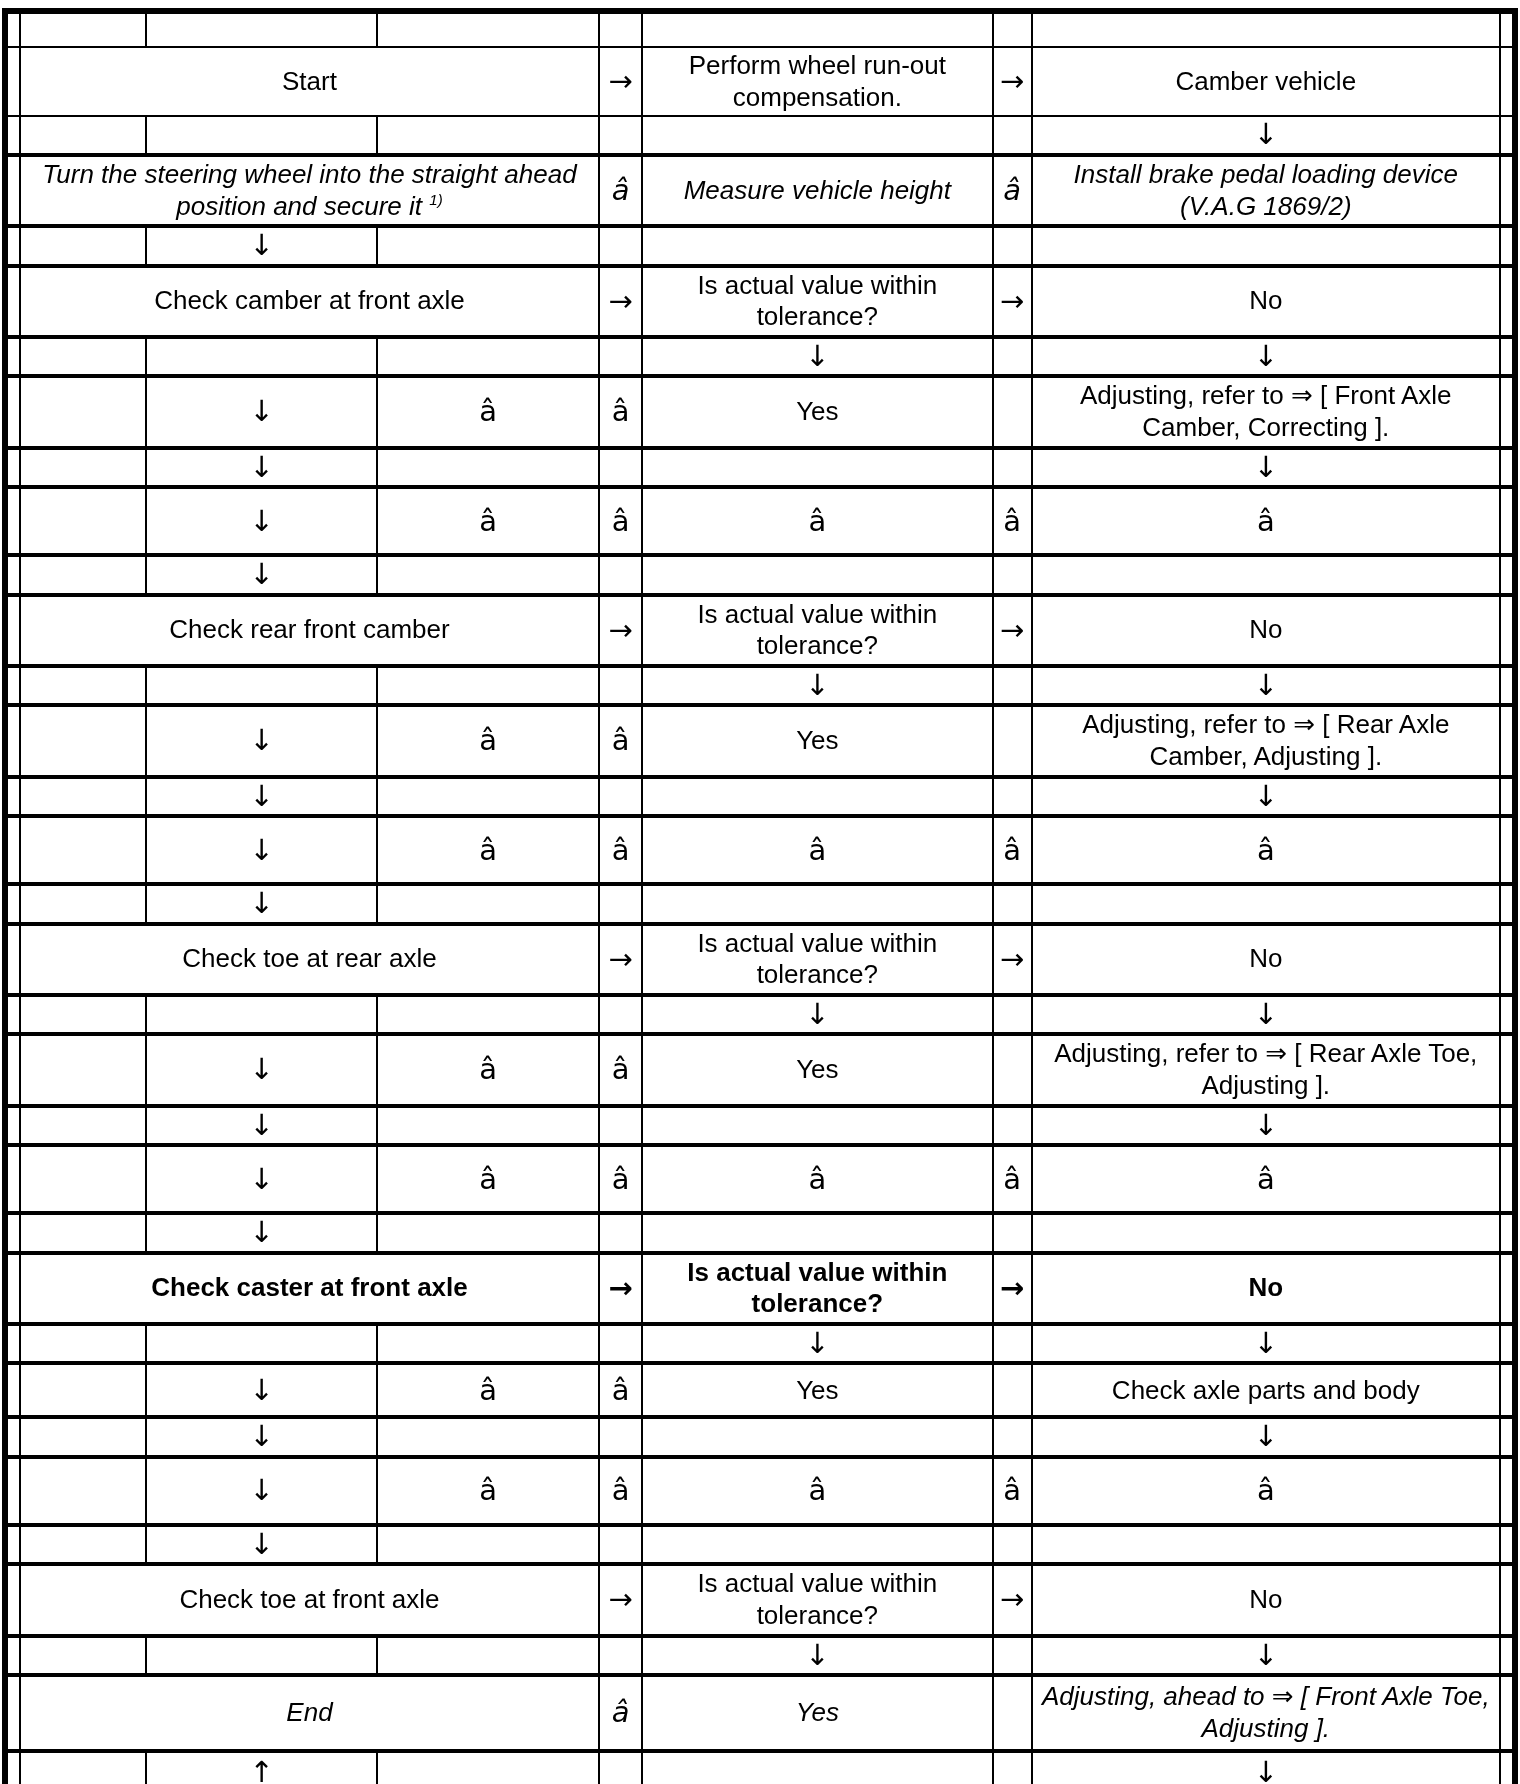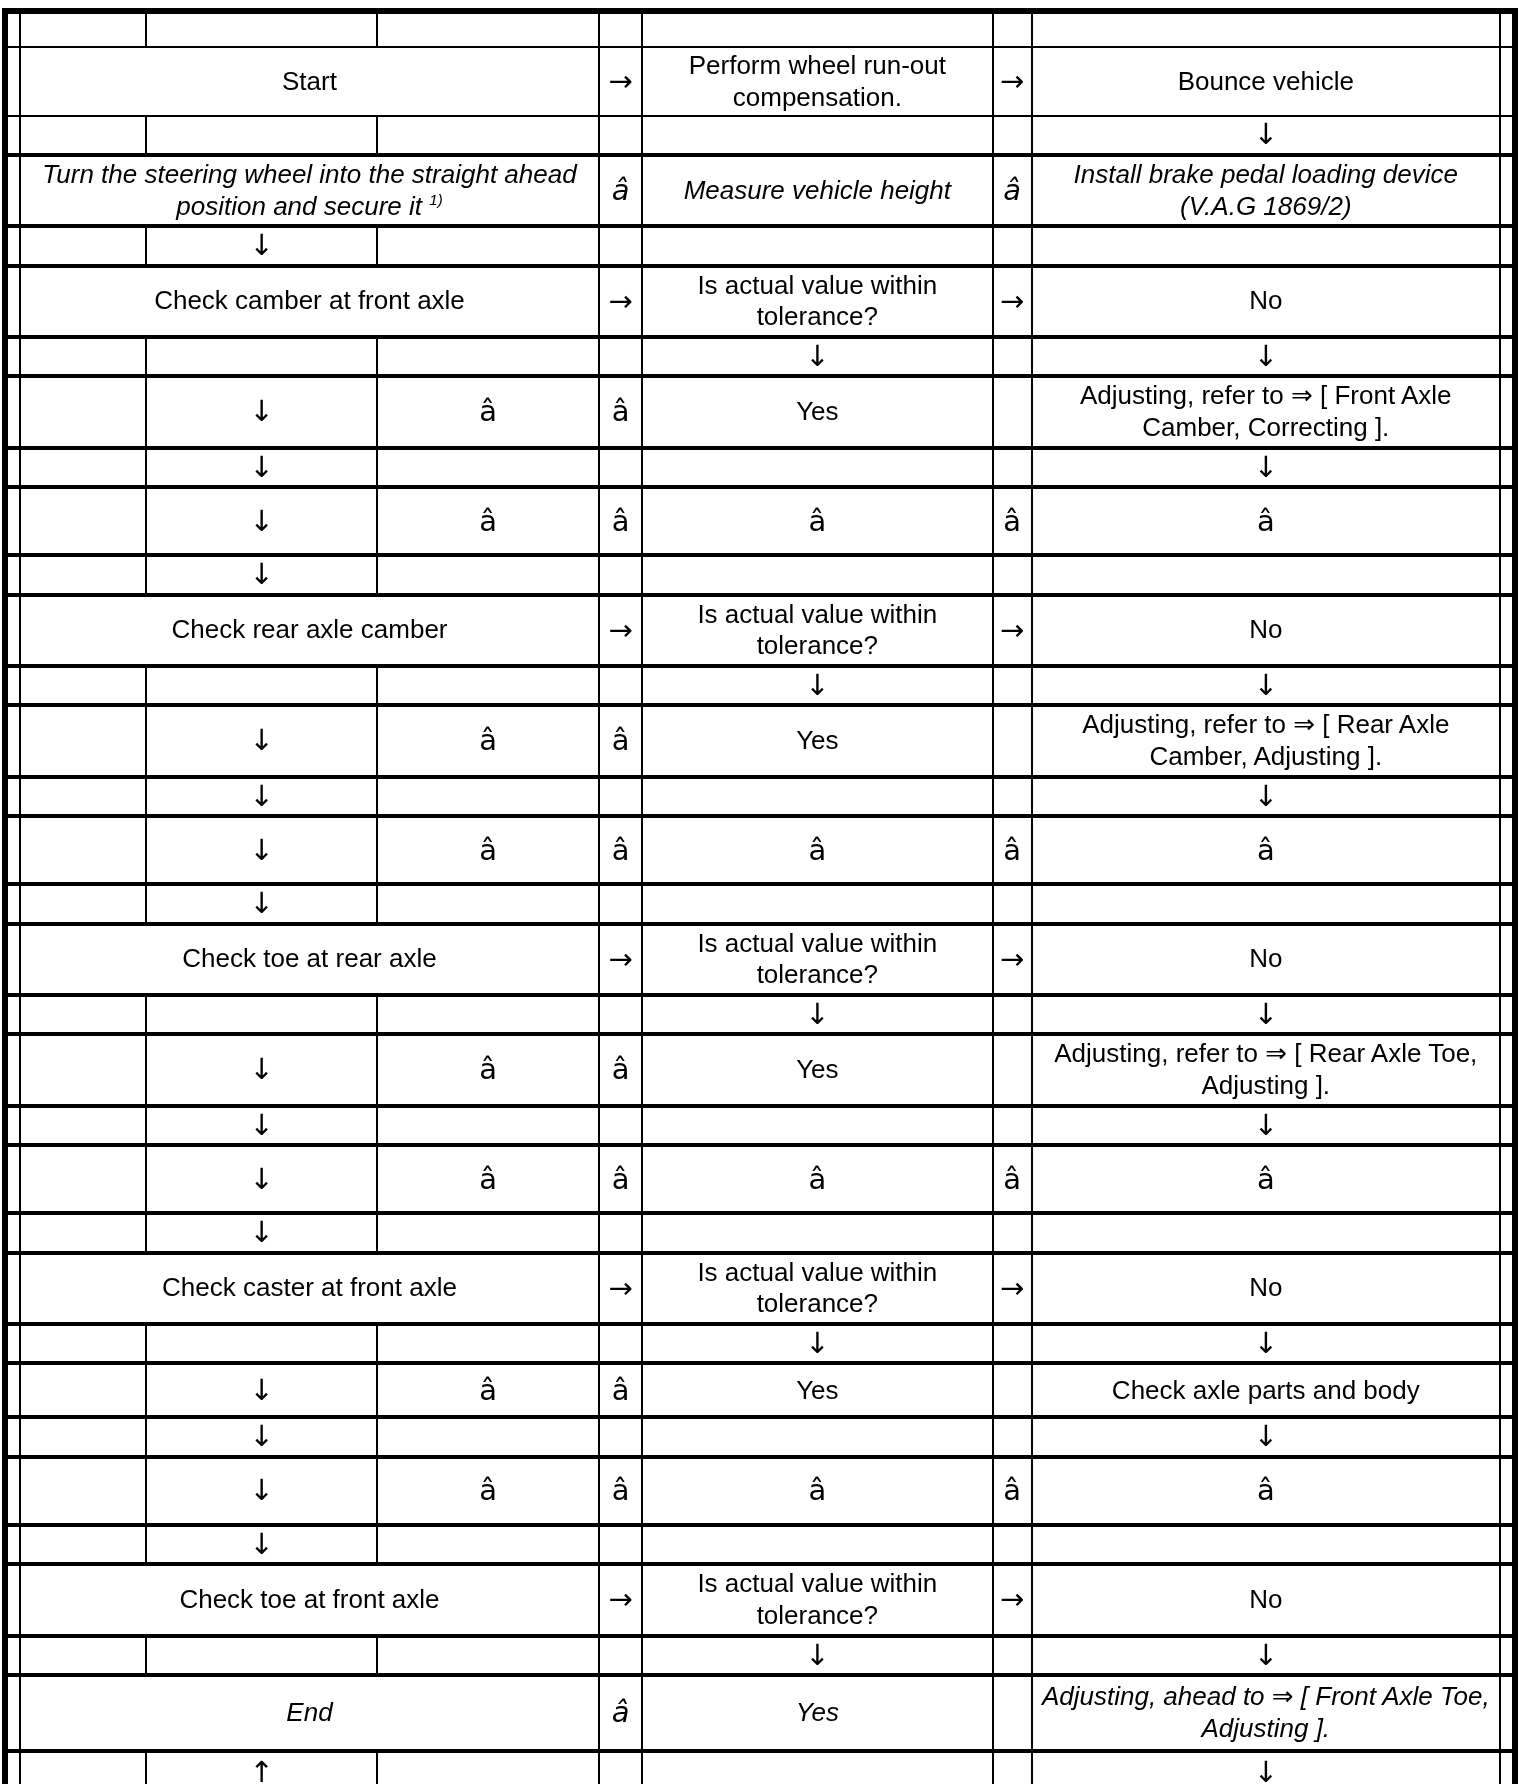--- a/index.html
+++ b/index.html
@@ -77,21 +77,21 @@
         <td></td>
         <td></td>
         <td></td>
       </tr>
       <tr style="height: 64px;">
         <td></td>
         <td colspan="3">Start</td>
         <td class="glyph">→</td>
         <td>Perform wheel run-out compensation.</td>
         <td class="glyph">→</td>
-        <td>Bounce vehicle</td>
+        <td>Camber vehicle</td>
         <td></td>
       </tr>
       <tr style="height: 38px;">
         <td></td>
         <td></td>
         <td></td>
         <td></td>
         <td></td>
         <td></td>
         <td></td>
@@ -177,21 +177,21 @@
         <td class="glyph">↓</td>
         <td></td>
         <td></td>
         <td></td>
         <td></td>
         <td></td>
         <td></td>
       </tr>
       <tr class="thick" style="height: 68px;">
         <td></td>
-        <td colspan="3">Check rear axle camber</td>
+        <td colspan="3">Check rear front camber</td>
         <td class="glyph">→</td>
         <td>Is actual value within tolerance?</td>
         <td class="glyph">→</td>
         <td>No</td>
         <td></td>
       </tr>
       <tr class="thick" style="height: 38px;">
         <td></td>
         <td></td>
         <td></td>
@@ -303,21 +303,21 @@
         <td></td>
         <td></td>
         <td class="glyph">↓</td>
         <td></td>
         <td></td>
         <td></td>
         <td></td>
         <td></td>
         <td></td>
       </tr>
-      <tr class="thick" style="height: 68px;">
+      <tr class="thick" style="height: 68px; font-weight: bold;">
         <td></td>
         <td colspan="3">Check caster at front axle</td>
         <td class="glyph">→</td>
         <td>Is actual value within tolerance?</td>
         <td class="glyph">→</td>
         <td>No</td>
         <td></td>
       </tr>
       <tr class="thick" style="height: 38px;">
         <td></td>

